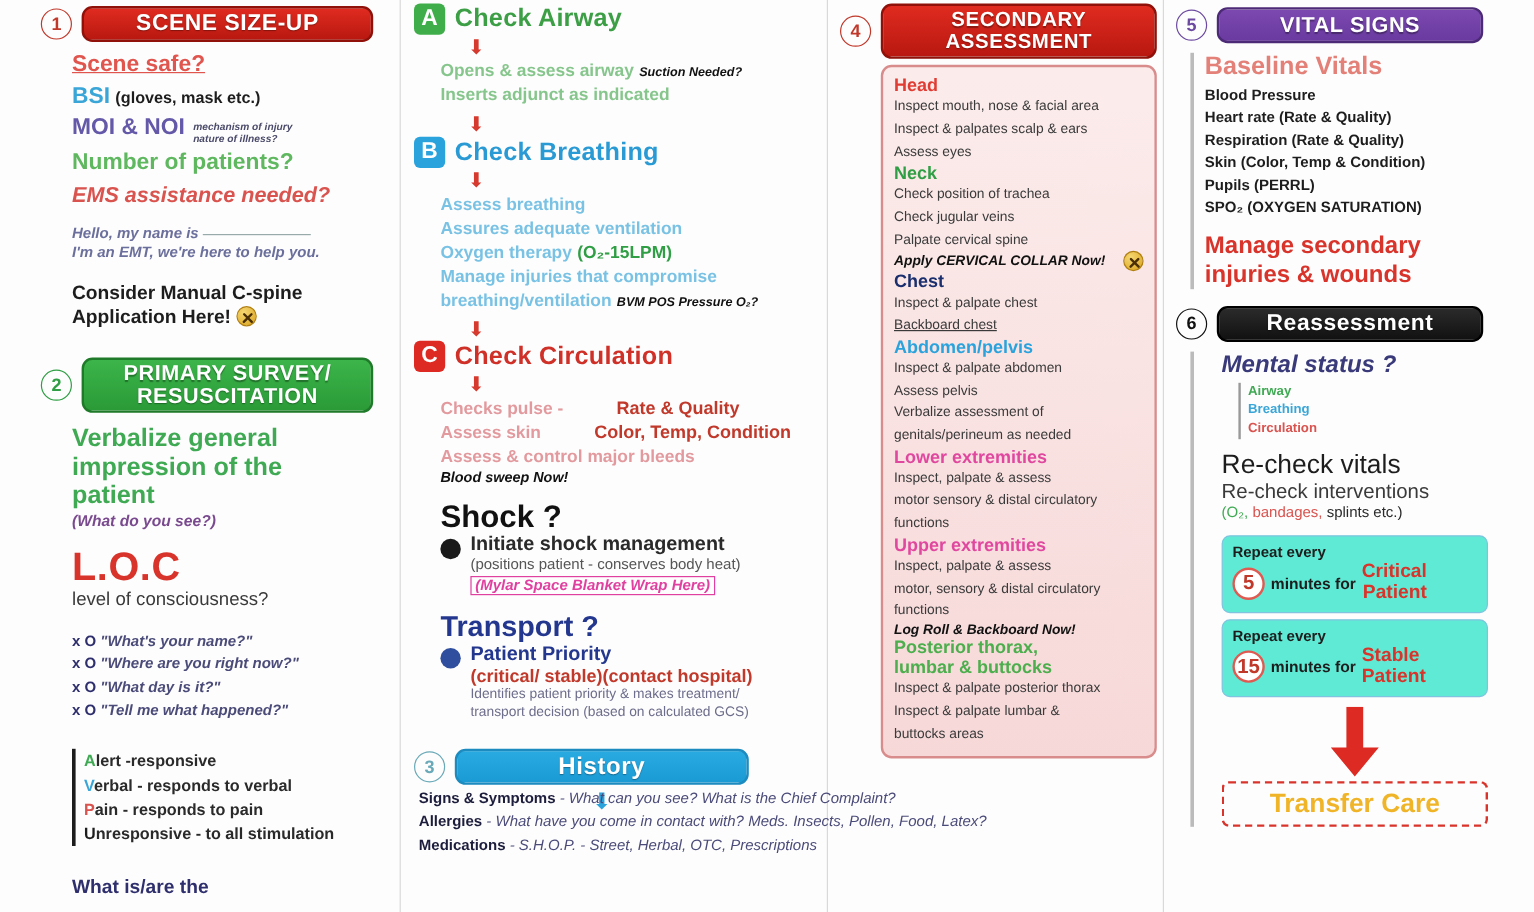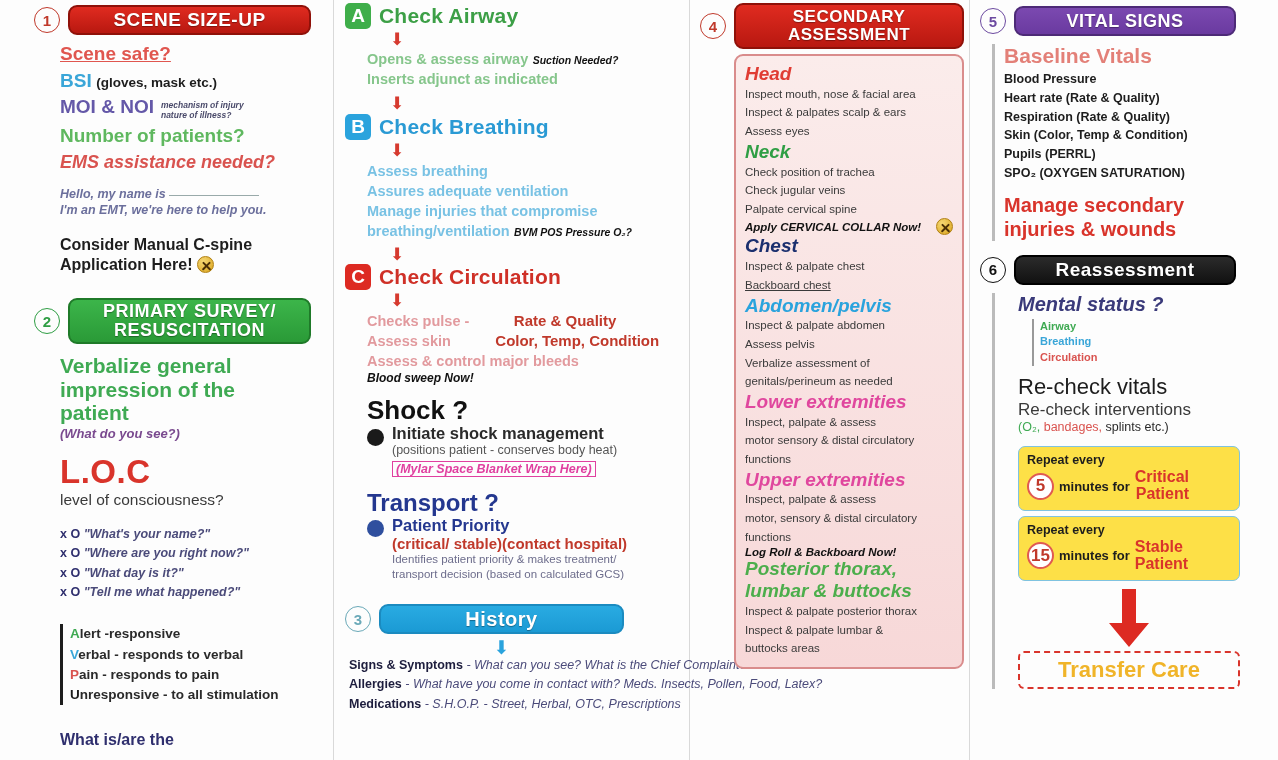--- a/index.html
+++ b/index.html
@@ -116,21 +116,21 @@
 
   
   .c4 { left: 700px; width: 265px; }
   .c4 .pill.red { width:230px; height:46px; font-size:17px; flex-direction:column; }
   .secbody {
     width:230px; margin-left:2px;
     background: linear-gradient(#fbeceb,#f7d8d8);
     border:2px solid #d98c8c; border-radius:9px;
     padding:7px 9px 9px 9px;
   }
-  .sec-h { font-weight:bold; font-size:19px; line-height:1.15;font-style:italic; }
+  .sec-h { font-weight:bold; font-size:15px; line-height:1.15; }
   .sec-h.red   { color:#e03c33; }
   .sec-h.green { color:#2f9e44; }
   .sec-h.navy  { color:#1b2f6e; }
   .sec-h.cyan  { color:#2aa3dd; }
   .sec-h.pink  { color:#e0479e; }
   .sec-h.grn2  { color:#4cae4c; }
   .sec-i { color:#3a3a3a; font-size:11.5px; line-height:1.62; }
   .sec-i.u { text-decoration: underline; }
   .sec-bold-it { color:#111; font-weight:bold; font-style:italic; font-size:11.5px; }
 
@@ -142,21 +142,21 @@
   .vlist { color:#1d1d1d; font-weight:bold; font-size:12.5px; line-height:1.5; }
   .manage { color:#d9342b; font-weight:bold; font-size:20px; line-height:1.2; }
   .mental { color:#3a3a7a; font-weight:bold; font-style:italic; font-size:20px; }
   .abcmini { border-left:2px solid #999; padding-left:6px; font-size:11px; font-weight:bold; line-height:1.45; }
   .abcmini .a { color:#3faa53; } .abcmini .b { color:#3aa6d8; } .abcmini .c { color:#d9534f; }
   .recheck { color:#1d1d1d; font-size:22px; }
   .recheck2{ color:#3a3a3a; font-size:17px; }
   .rsub { font-size:12.5px; }
   .rsub .g { color:#3faa53; } .rsub .r { color:#d9534f; } .rsub .k { color:#2a2a2a; }
   .rpt {
-    width:222px; background:#fde047; border:1.5px solid #7fc3e0; border-radius:7px;
+    width:222px; background:#5eead4; border:1.5px solid #7fc3e0; border-radius:7px;
     padding:6px 4px 7px 8px;
   }
   .rpt-t { color:#1d1d1d; font-weight:bold; font-size:12.5px; }
   .rpt-row { display:flex; align-items:center; gap:5px; margin-top:2px; }
   .circnum {
     width:27px; height:27px; border-radius:50%; border:2px solid #e05a52;
     color:#c0392b; font-weight:bold; font-size:17px;
     display:flex; align-items:center; justify-content:center; flex:0 0 auto;
     background:#fff;
   }
@@ -271,20 +271,24 @@
     <div class="arrow" style="width:60px; margin-left:22px; margin-top:6px;">⬇</div>
 
     <div class="headrow" style="margin-top:2px;">
       <div class="abcbox b">B</div>
       <div class="abct b">Check Breathing</div>
     </div>
     <div class="arrow" style="width:60px; margin-left:22px; margin-top:2px;">⬇</div>
     <div style="margin-left:22px; margin-top:2px;">
       <div class="body-blue">Assess breathing</div>
       <div class="body-blue">Assures adequate ventilation</div>
+      <div>
+        <span class="body-blue">Oxygen therapy</span>
+        <span class="em-green">(O₂-15LPM)</span>
+      </div>
       <div class="body-blue">Manage injuries that compromise</div>
       <div>
         <span class="body-blue">breathing/ventilation</span>
         <span class="em-dark">BVM POS Pressure O₂?</span>
       </div>
     </div>
     <div class="arrow" style="width:60px; margin-left:22px; margin-top:5px;">⬇</div>
 
     <div class="headrow" style="margin-top:1px;">
       <div class="abcbox c">C</div>

